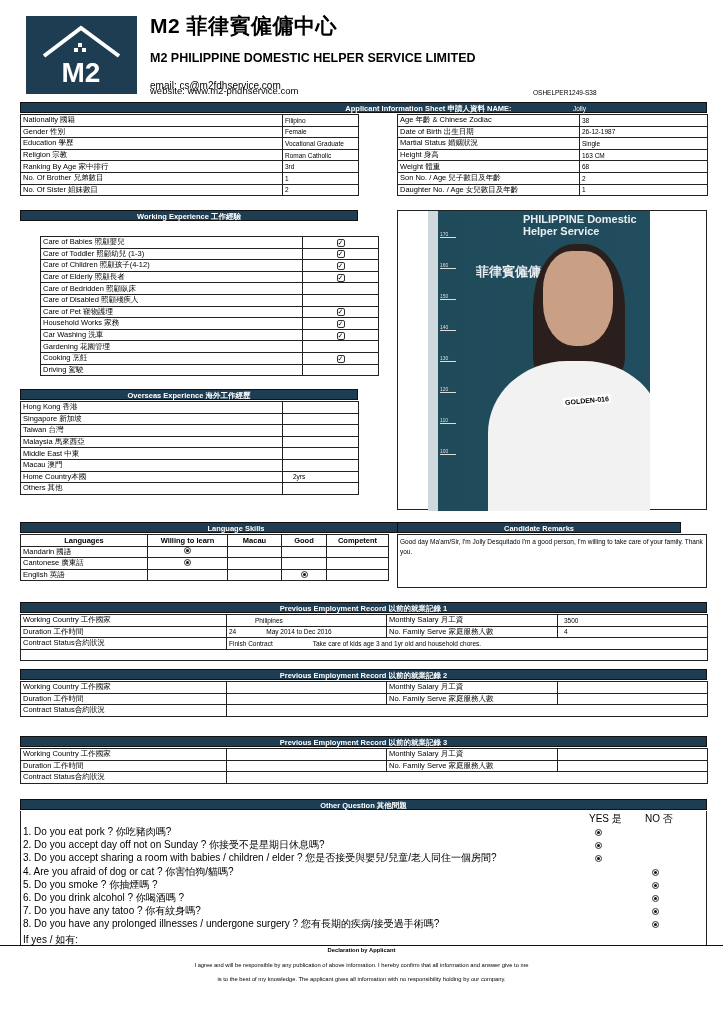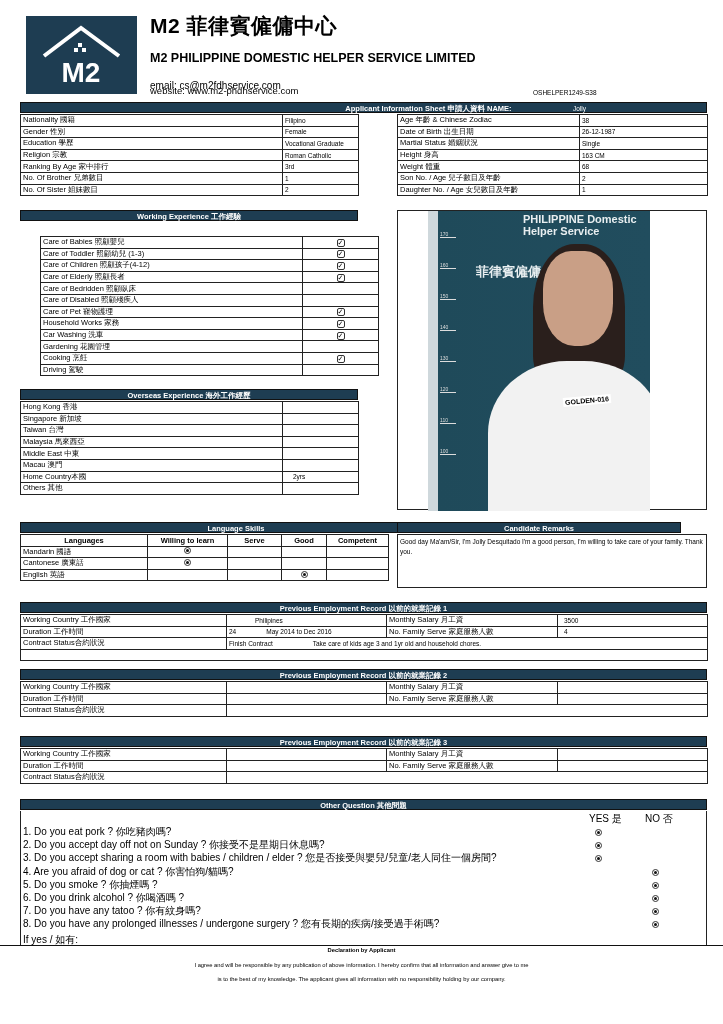--- a/index.html
+++ b/index.html
@@ -257,21 +257,21 @@
       <col style="width:127px">
       <col style="width:80px">
       <col style="width:54px">
       <col style="width:45px">
       <col style="width:62px">
     </colgroup>
   <thead id="lang-head">
       <tr>
         <td class="center" style="font-weight:bold">Languages</td>
         <td class="center" style="font-weight:bold">Willing to learn</td>
-        <td class="center" style="font-weight:bold">Serve</td>
+        <td class="center" style="font-weight:bold">Macau</td>
         <td class="center" style="font-weight:bold">Good</td>
         <td class="center" style="font-weight:bold">Competent</td>
       </tr>
     </thead>
   <tbody id="lang-body">
       <tr>
         <td>Mandarin 國語</td>
         <td class="center"><span class="radio"></span></td>
         <td class="center"></td>
         <td class="center"></td>

